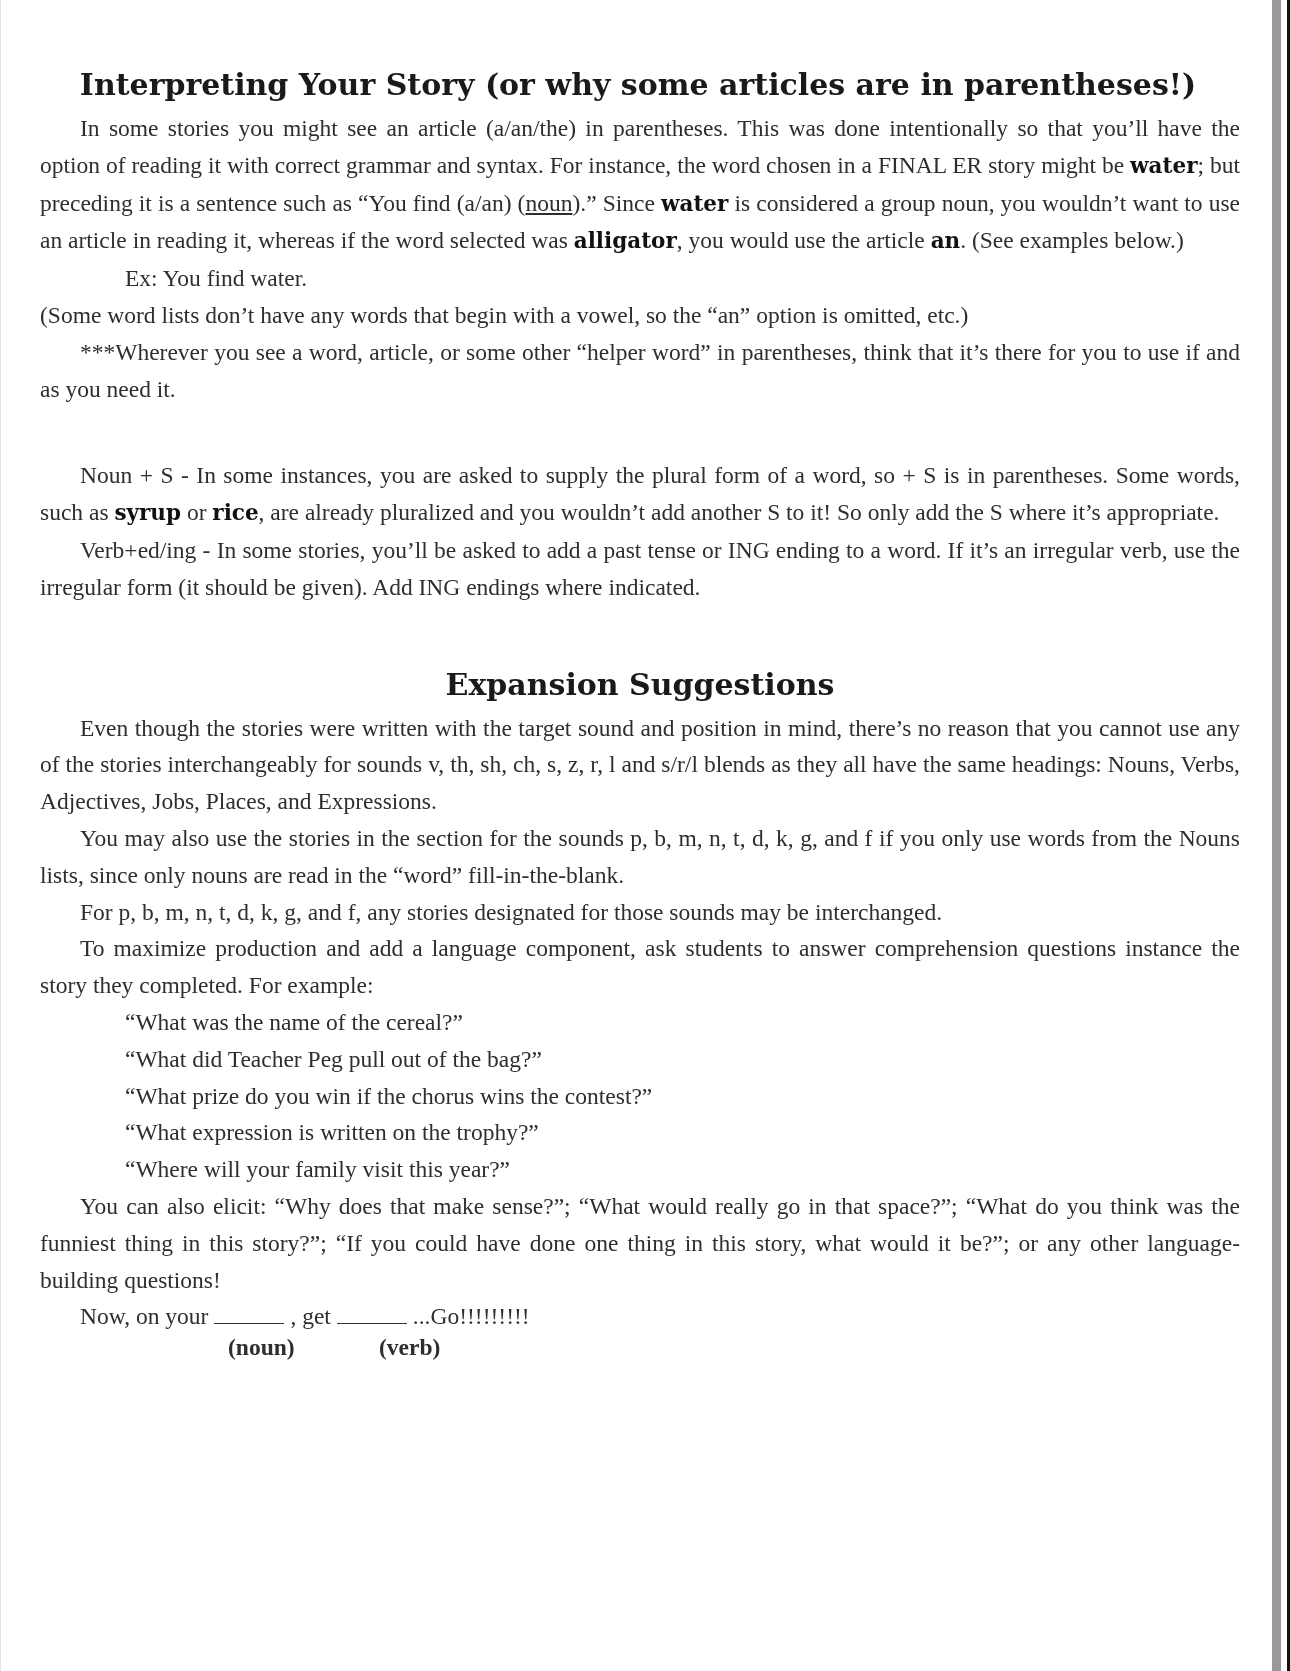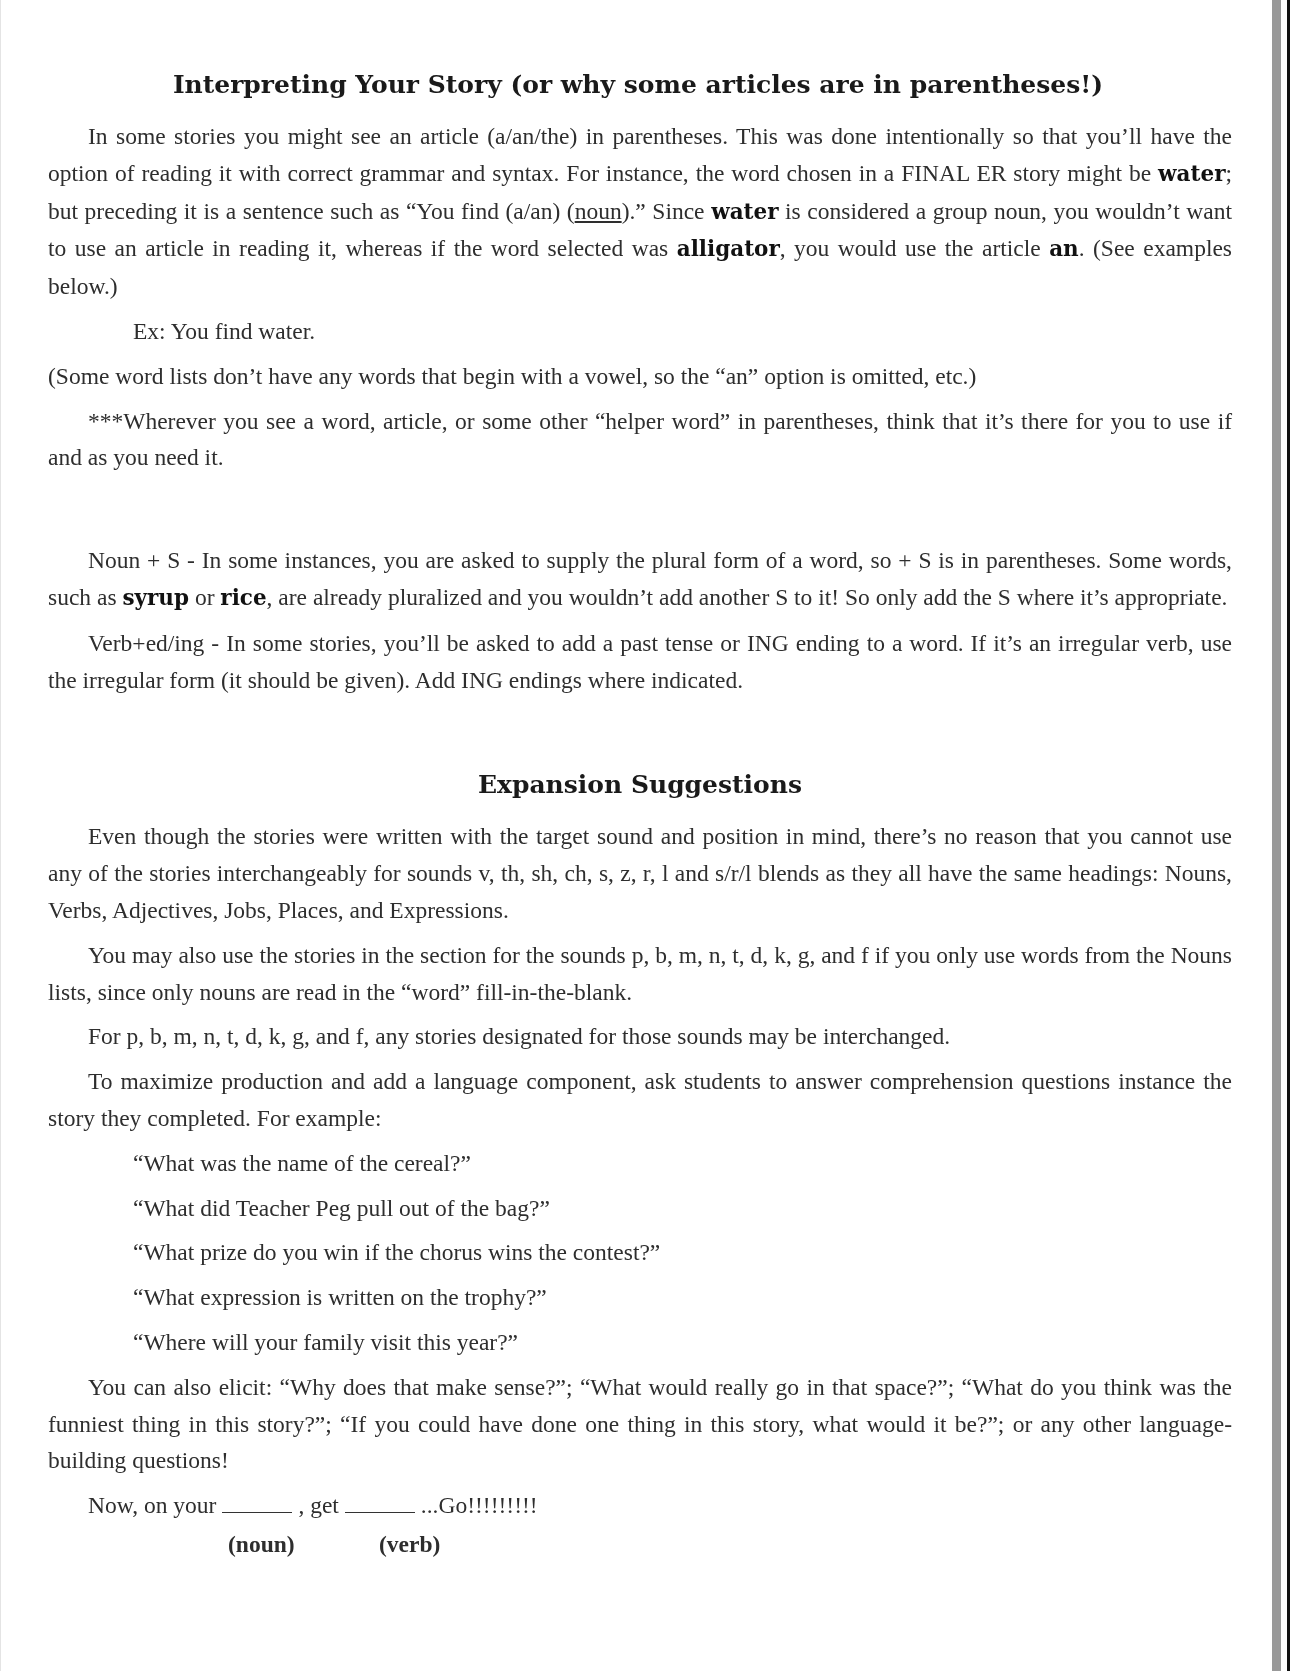--- a/index.html
+++ b/index.html
@@ -9,25 +9,25 @@
   }
   .left-edge { position: absolute; left: 0; top: 0; width: 1px; height: 1671px; background: #e4e4e4; }
   .gutter-bar { position: absolute; left: 1272px; top: 0; width: 9px; height: 1671px; background: #999999; }
   .edge-line { position: absolute; left: 1287px; top: 0; width: 3px; height: 1671px; background: #111111; }
   .page {
     position: absolute; left: 40px; top: 60px; width: 1200px;
     font-family: "Liberation Serif", "DejaVu Serif", serif;
     font-size: 23.5px; line-height: 36.8px; color: #2e2e2e;
   }
   h2 {
-    font-family: "DejaVu Serif", serif; font-weight: bold; font-size: 25px;
+    font-family: "DejaVu Serif", serif; font-weight: bold; font-size: 30px;
     text-align: center; margin: 0; color: #1a1a1a; line-height: 50px;
   }
   .h1 { margin-left: -4px; }
-  p { margin: 8px; text-align: justify; text-align-last: left; }
+  p { margin: 0; text-align: justify; text-align-last: left; }
   .ind { text-indent: 40px; }
   .ex { padding-left: 85px; }
   b { font-family: "DejaVu Serif", serif; font-weight: bold; font-size: 21.5px; color: #111; }
   u { text-decoration: underline; }
   .gap1 { height: 50px; }
   .gap2 { height: 54px; }
   .blank { display: inline-block; border-bottom: 1.5px solid #333; width: 70px; height: 20px; vertical-align: baseline; margin: 0 6px; }
   .under { position: relative; height: 36px; font-weight: bold; }
   .under span { position: absolute; top: -6px; }
 </style>

